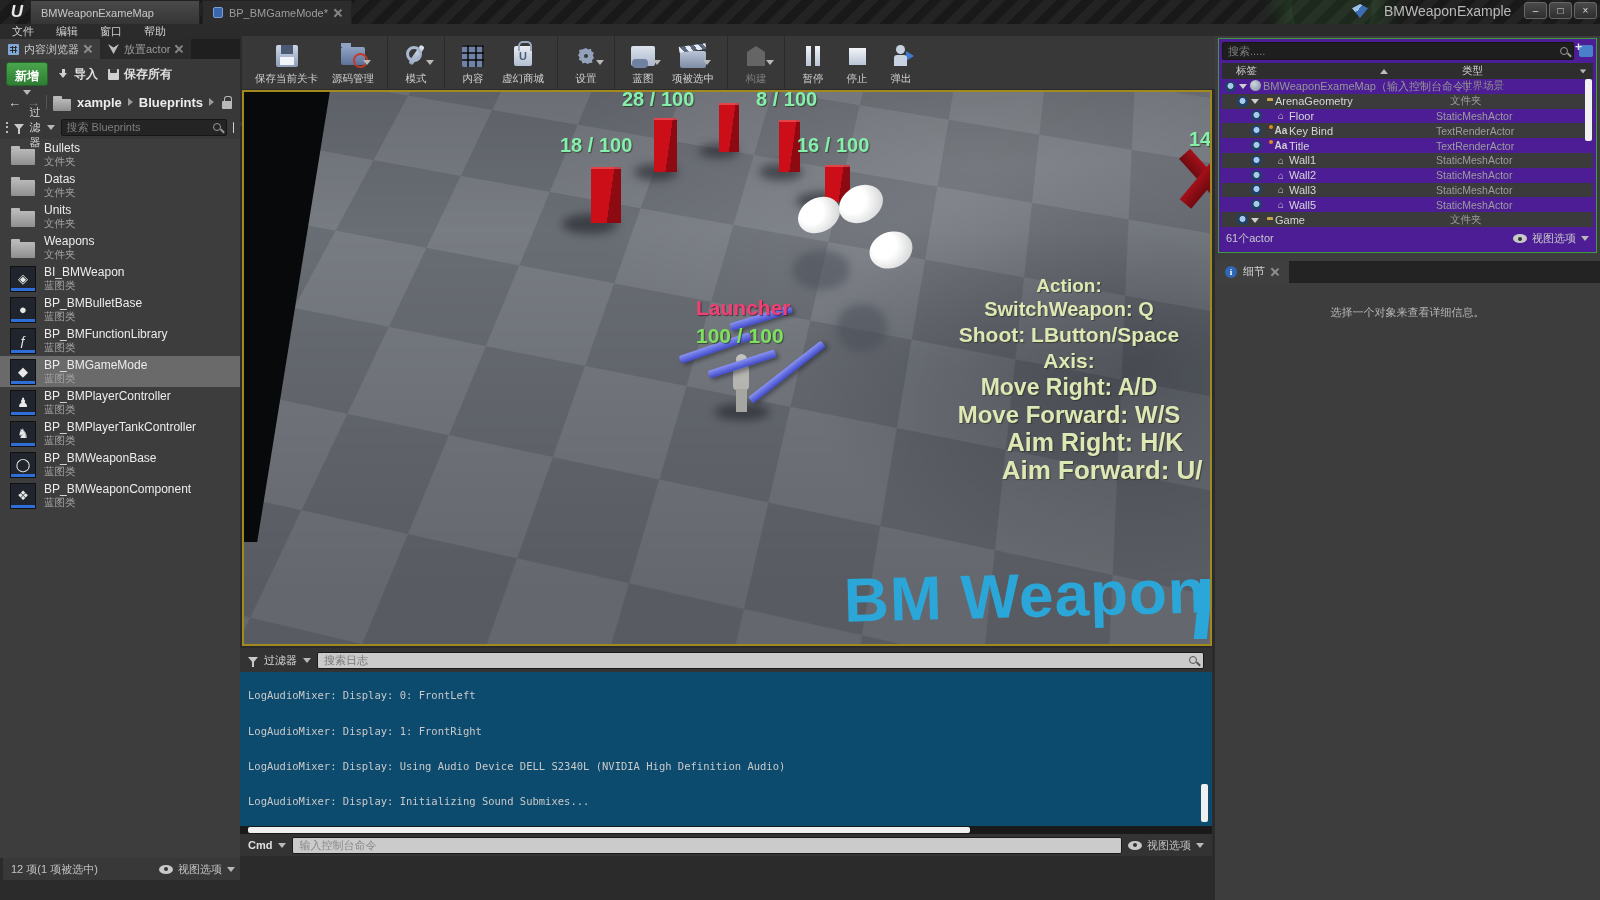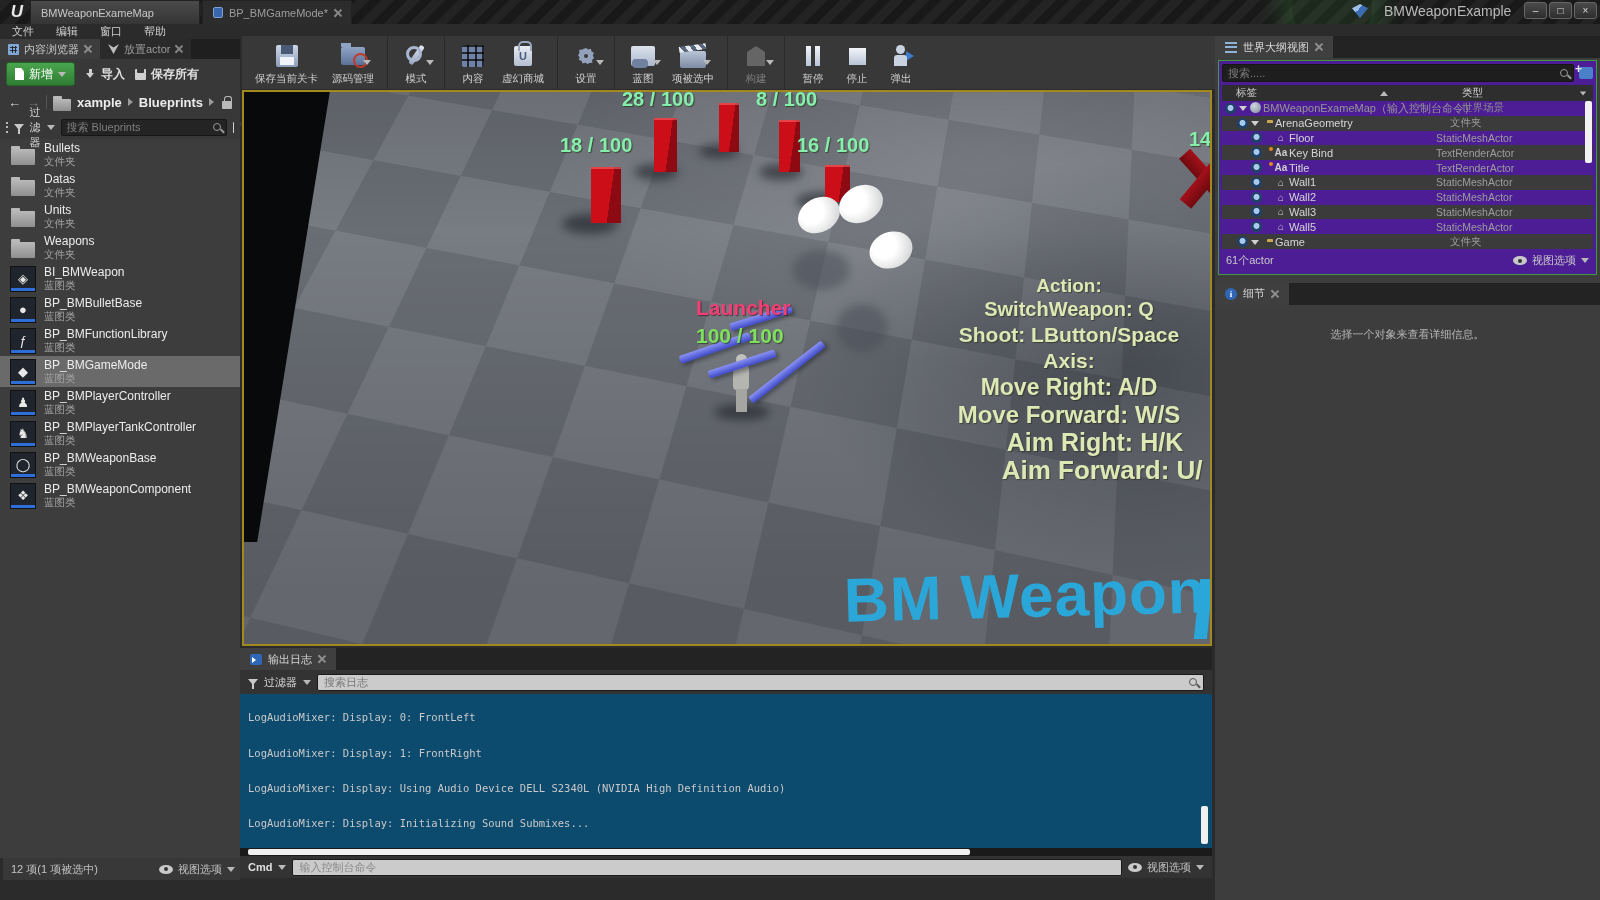--- a/index.html
+++ b/index.html
@@ -55,21 +55,21 @@
   .ptab.inactive { background:#2a2a2a; color:#9a9a9a; }
   .cb-grid-icon { width:11px; height:11px; background:
      linear-gradient(#7fa8d8,#7fa8d8); position:relative; border-radius:1px;}
   .cb-grid-icon::after{ content:""; position:absolute; inset:2px; background:
      repeating-linear-gradient(0deg,transparent 0 2px,#2a2a2a 2px 3px),
      repeating-linear-gradient(90deg,transparent 0 2px,#2a2a2a 2px 3px); }
   .pa-icon { width:11px; height:10px; background:#bdbdbd; clip-path:polygon(50% 100%,0 0,50% 35%,100% 0); }
   #cb-actions { display:flex; align-items:center; gap:10px; height:30px; padding:0 6px; background:#383838; }
   #btn-addnew { display:flex; align-items:center; gap:5px; height:24px; padding:0 8px;
     background:linear-gradient(#4aa54d,#2f7d34); border:1px solid #246628; border-radius:3px;
-    color:#fff; font-weight:normal; font-size:12px; }
+    color:#fff; font-weight:bold; font-size:12px;flex-direction:column; }
   .page-icon { width:9px; height:12px; background:#fff; clip-path:polygon(0 0,70% 0,100% 30%,100% 100%,0 100%); }
   .txtbtn { display:flex; align-items:center; gap:5px; color:#e0e0e0; font-size:12px; font-weight:bold; }
   .import-icon { width:11px; height:11px; position:relative; }
   .import-icon::before { content:""; position:absolute; left:3.5px; top:0; width:3px; height:6px; background:#d0d0d0; }
   .import-icon::after { content:""; position:absolute; left:1px; top:4px; border-left:4.5px solid transparent; border-right:4.5px solid transparent; border-top:5px solid #d0d0d0; }
   .saveall-icon { width:11px; height:11px; background:#d0d0d0; border-radius:1px; position:relative; }
   .saveall-icon::after { content:""; position:absolute; left:2px; top:0; width:7px; height:4px; background:#383838; border-radius:0 0 1px 1px; }
   #cb-crumbs { display:flex; align-items:center; gap:6px; height:26px; padding:0 8px; background:#383838; font-size:13px; font-weight:bold; color:#ececec; }
   .navarrow { font-size:13px; color:#d8d8d8; font-weight:bold; }
   .navarrow.dis { color:#7a7a7a; }
@@ -578,27 +578,20 @@
       <div class="k5">Move Forward: W/S</div>
       <div class="k6">Aim Right: H/K</div>
       <div class="k7">Aim Forward: U/ J</div>
     </div>
 
     <div id="bm-title">BM Weapon</div>
     <div id="bm-sliver"></div>
   </div>
 
   <div id="logpanel" class="abs">
-    <div class="log-tabs">
-      <div class="log-tab">
-        <span class="term-icon"></span>
-        <span>输出日志</span>
-        <span class="closex"></span>
-      </div>
-    </div>
     <div id="log-filter">
       <span class="funnel"></span>
       <span class="label">过滤器</span>
       <span class="caret"></span>
       <div class="lightsearch">
         <input placeholder="搜索日志" style="">
         <span class="mag"></span>
       </div>
     </div>
     <div id="log-body">
@@ -629,27 +622,20 @@
       <input id="cmd-input" placeholder="输入控制台命令" style="">
       <span class="vo-group">
         <span class="vo-eye"></span>
         <span class="vo-label">视图选项</span>
         <span class="caret"></span>
       </span>
     </div>
   </div>
 
   <div id="rightpanel" class="abs">
-    <div class="out-tabs">
-      <div class="out-tab">
-        <span class="wo-icon"></span>
-        <span>世界大纲视图</span>
-        <span class="closex"></span>
-      </div>
-    </div>
     <div id="outliner-body">
       <div id="out-search">
         <div class="searchbox">
           <input placeholder="搜索....." style="">
           <span class="mag"></span>
         </div>
         <span class="addw-icon"></span>
       </div>
       <div id="out-header">
         <span class="h-label">标签</span>

